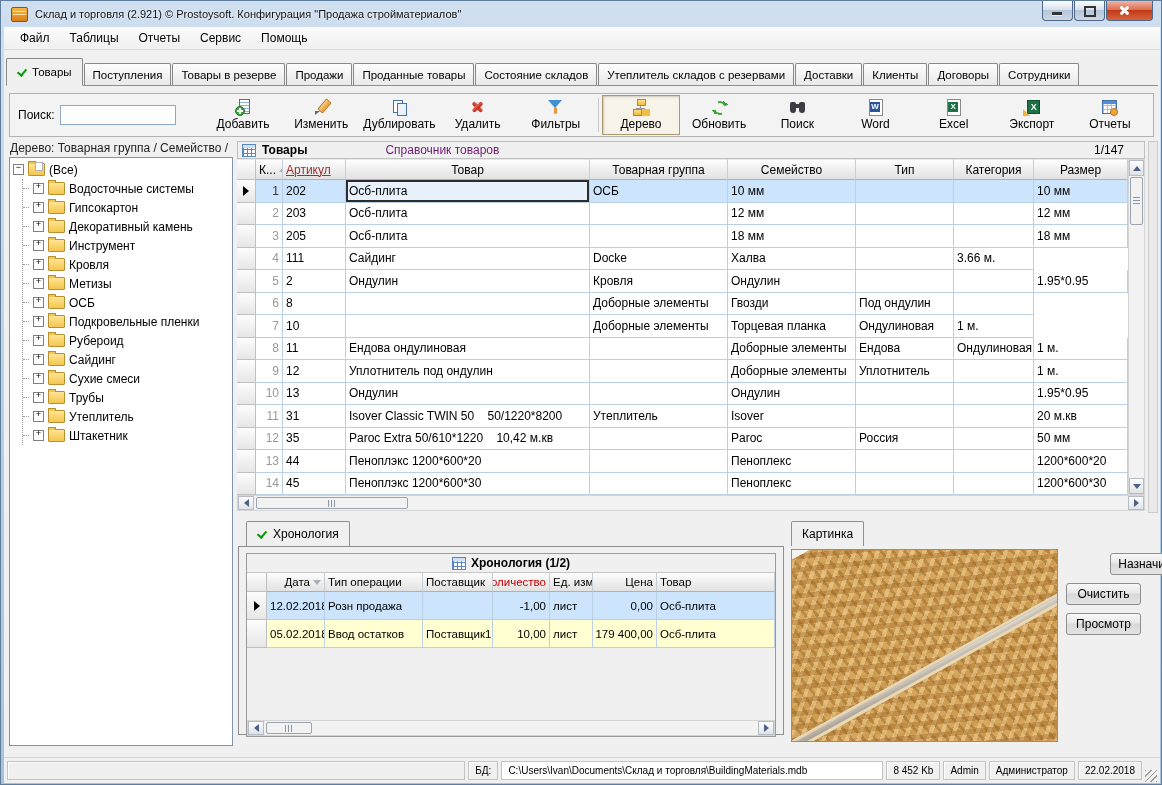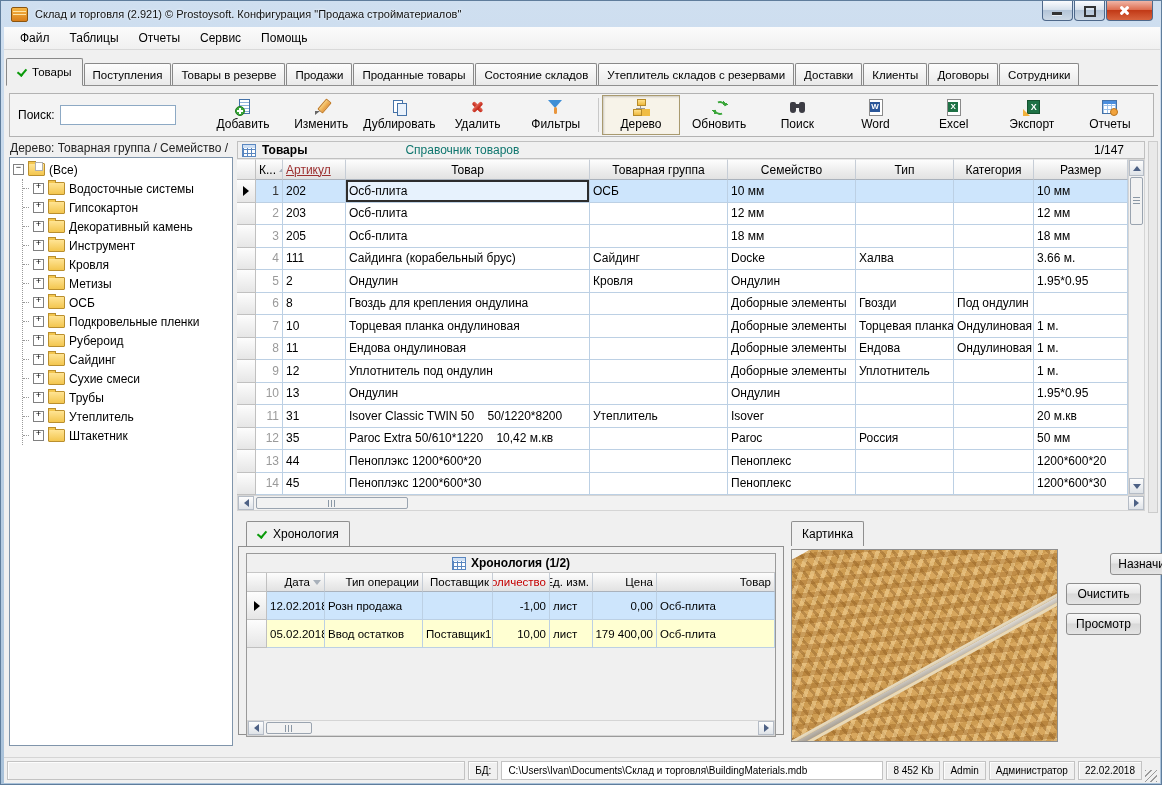--- a/index.html
+++ b/index.html
@@ -68,21 +68,21 @@
   .tree-children{margin-left:9px;border-left:1px dotted #9a9a9a;}
   .tree-row.child::before{content:"";width:6px;border-top:1px dotted #9a9a9a;}
   .expander{width:9px;height:9px;border:1px solid #808080;background:#fff;font:9px/7px "Liberation Mono",monospace;text-align:center;flex:none;}
   .folder{width:15px;height:11px;background:linear-gradient(#ffe494,#f3c64f);border:1px solid #ba8f2e;border-radius:1px;position:relative;flex:none;}
   .folder::before{content:"";position:absolute;left:-1px;top:-3px;width:6px;height:2px;background:#f3c64f;border:1px solid #ba8f2e;border-bottom:none;}
   .folder.open::after{content:"";position:absolute;right:1px;top:-2px;width:6px;height:7px;background:#fff;border:1px solid #b0b0b0;}
   
   .main-panel{position:absolute;left:233px;top:114px;width:908px;height:370px;}
   .grid-title{height:18px;display:flex;align-items:center;gap:6px;padding:0 4px;border:1px solid #c0c0c0;background:#f0f0f0;box-sizing:border-box;}
   .grid-title .t{font-weight:bold;}
-  .grid-title .sub{color:#0f766e;margin-left:92px;}
+  .grid-title .sub{color:#701a75;margin-left:72px;}
   .grid-title .cnt{margin-left:auto;padding-right:16px;}
   .mini-grid{width:12px;height:11px;border:1px solid #5a87c0;background:linear-gradient(#cfe0f4,#cfe0f4) 0 0/12px 3px no-repeat,repeating-linear-gradient(to right,#5a87c0 0 1px,transparent 1px 4px),repeating-linear-gradient(to bottom,#5a87c0 0 1px,transparent 1px 4px),#fff;flex:none;}
   .pt-head{display:flex;height:21px;width:891px;}
   .cell{box-sizing:border-box;overflow:hidden;white-space:pre;padding:0 3px;display:flex;align-items:center;}
   .chead{justify-content:center;background:linear-gradient(#fdfdfd,#ececec 60%,#e2e2e2);border-right:1px solid #c6cdd6;border-bottom:1px solid #aab2bc;border-top:1px solid #e8e8e8;}
   .chead.left{justify-content:flex-start;}
   .link-h{color:#9c2f2f;text-decoration:underline;}
   .sort-asc{width:0;height:0;border-left:4px solid transparent;border-right:4px solid transparent;border-bottom:5px solid #a8b0ba;margin-left:3px;}
   .sort-desc{width:0;height:0;border-left:4px solid transparent;border-right:4px solid transparent;border-top:5px solid #a8b0ba;margin-left:3px;}
   .pt-rows{width:891px;height:315px;display:flex;flex-direction:column;background:#fff;}
@@ -118,21 +118,21 @@
   .h-scrollbar{display:flex;height:16px;background:#f2f2f2;border:1px solid #d5d5d5;box-sizing:border-box;align-items:stretch;}
   .h-thumb{width:150px;margin:1px 2px;background:linear-gradient(#f8f8f8,#dadee3);border:1px solid #9aa4b0;border-radius:2px;background-image:repeating-linear-gradient(to right,#8a97a5 0 1px,transparent 1px 3px);background-size:8px 7px;background-position:center;background-repeat:no-repeat;flex:none;}
   .h-track{flex:1;}
   .right-strip{position:absolute;left:1144px;top:114px;width:10px;height:372px;background:#e9e9e9;border:1px solid #cccccc;box-sizing:border-box;}
   
   .sub-tab{position:absolute;height:25px;display:flex;align-items:center;gap:5px;padding:0 10px;border:1px solid #8f8f8f;border-bottom:none;border-radius:2px 2px 0 0;background:#f0f0f0;box-sizing:border-box;z-index:2;}
   .history-panel{position:absolute;left:234px;top:519px;width:546px;height:189px;border:1px solid #8f8f8f;background:#f0f0f0;box-sizing:border-box;}
   .history-box{position:absolute;left:7px;top:6px;right:7px;height:182px;border:1px solid #9a9a9a;background:#f0f0f0;display:flex;flex-direction:column;overflow:hidden;}
   .hist-title{height:18px;display:flex;align-items:center;justify-content:center;gap:5px;font-weight:bold;background:#f0f0f0;border-bottom:1px solid #c6c6c6;flex:none;}
   .ht-head{display:flex;height:19px;flex:none;}
-  .ht-head .cell{justify-content:flex-end;background:linear-gradient(#fdfdfd,#ececec 60%,#e2e2e2);border-right:1px solid #c6cdd6;border-bottom:1px solid #aab2bc;font-size:11.5px;}
+  .ht-head .cell{justify-content:flex-start;background:linear-gradient(#fdfdfd,#ececec 60%,#e2e2e2);border-right:1px solid #c6cdd6;border-bottom:1px solid #aab2bc;font-size:11.5px;}
   .hrow{display:flex;height:28px;flex:none;}
   .hrow .cell{border-right:1px solid #bcd0e4;border-bottom:1px solid #bcd0e4;font-size:11.5px;}
   .hrow.blue .cell{background:#cde5fc;}
   .hrow.yellow .cell{background:#ffffd2;}
   .hrow .cell.m,.ht-head .cell.m{background:linear-gradient(#fdfdfd,#e6e6e6);border-right:1px solid #c0c0c0;border-bottom:1px solid #c0c0c0;justify-content:center;padding:0;}
   .r-align{justify-content:flex-end !important;}
   .red-h{color:#c40000;}
   .ht-head > :nth-child(1),.hrow > :nth-child(1){width:20px;flex:none;}
   .ht-head > :nth-child(2),.hrow > :nth-child(2){width:58px;flex:none;}
   .ht-head > :nth-child(3),.hrow > :nth-child(3){width:98px;flex:none;}
@@ -408,21 +408,20 @@
             <div class="cell"></div>
             <div class="cell">18 мм</div>
             <div class="cell"></div>
             <div class="cell"></div>
             <div class="cell">18 мм</div>
           </div>
           <div class="prow">
             <div class="cell m"></div>
             <div class="cell num">4</div>
             <div class="cell">111</div>
-            <div class="cell">Сайдинга (корабельный брус)</div>
             <div class="cell">Сайдинг</div>
             <div class="cell">Docke</div>
             <div class="cell">Халва</div>
             <div class="cell"></div>
             <div class="cell">3.66 м.</div>
           </div>
           <div class="prow">
             <div class="cell m"></div>
             <div class="cell num">5</div>
             <div class="cell">2</div>
@@ -430,32 +429,30 @@
             <div class="cell">Кровля</div>
             <div class="cell">Ондулин</div>
             <div class="cell"></div>
             <div class="cell"></div>
             <div class="cell">1.95*0.95</div>
           </div>
           <div class="prow">
             <div class="cell m"></div>
             <div class="cell num">6</div>
             <div class="cell">8</div>
-            <div class="cell">Гвоздь для крепления ондулина</div>
             <div class="cell"></div>
             <div class="cell">Доборные элементы</div>
             <div class="cell">Гвозди</div>
             <div class="cell">Под ондулин</div>
             <div class="cell"></div>
           </div>
           <div class="prow">
             <div class="cell m"></div>
             <div class="cell num">7</div>
             <div class="cell">10</div>
-            <div class="cell">Торцевая планка ондулиновая</div>
             <div class="cell"></div>
             <div class="cell">Доборные элементы</div>
             <div class="cell">Торцевая планка</div>
             <div class="cell">Ондулиновая</div>
             <div class="cell">1 м.</div>
           </div>
           <div class="prow">
             <div class="cell m"></div>
             <div class="cell num">8</div>
             <div class="cell">11</div>

